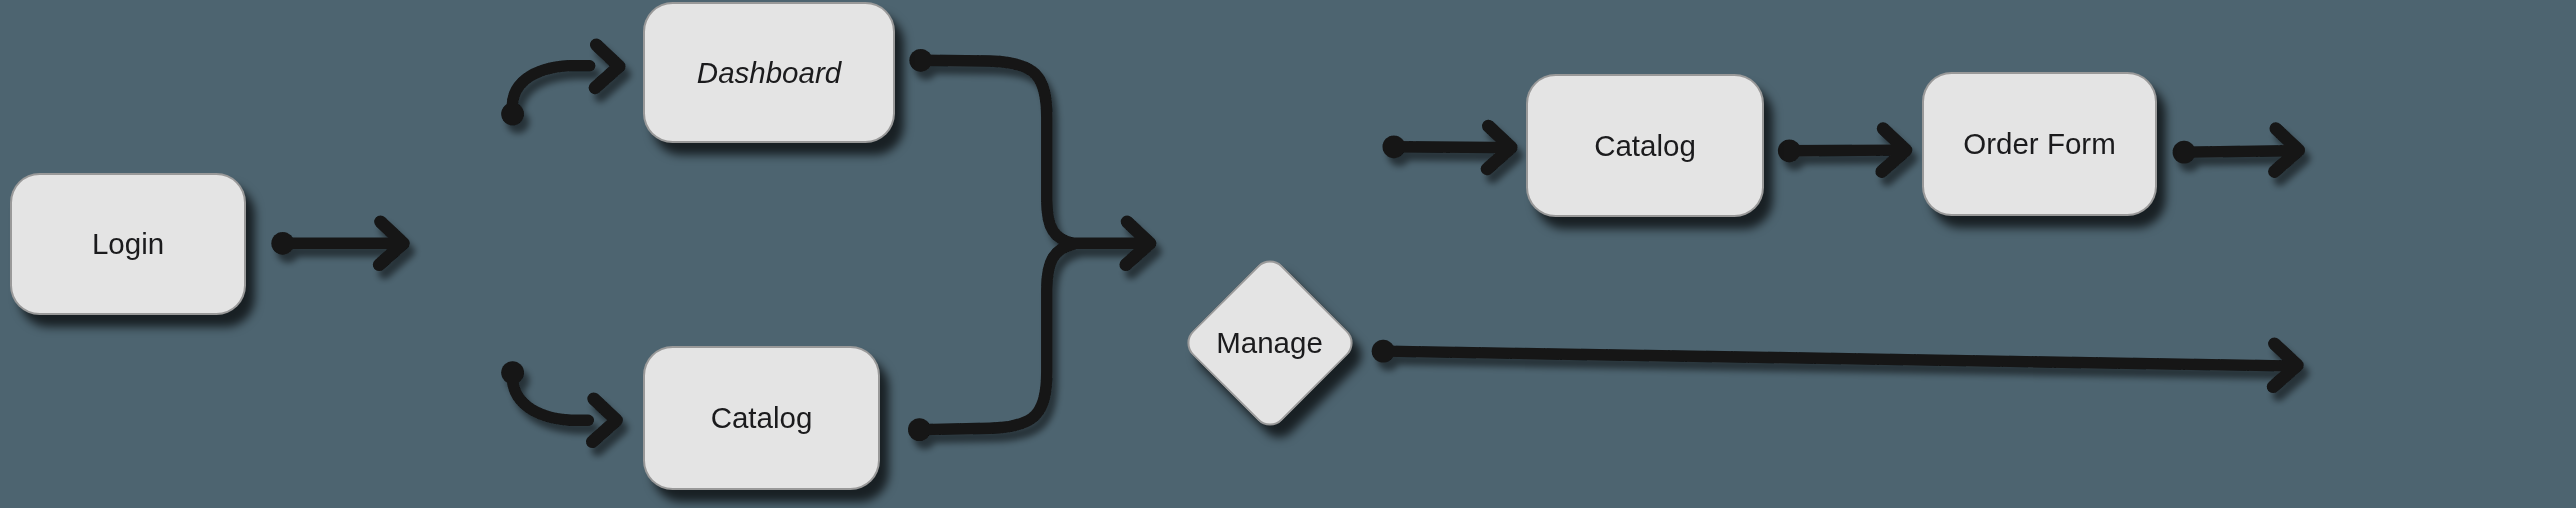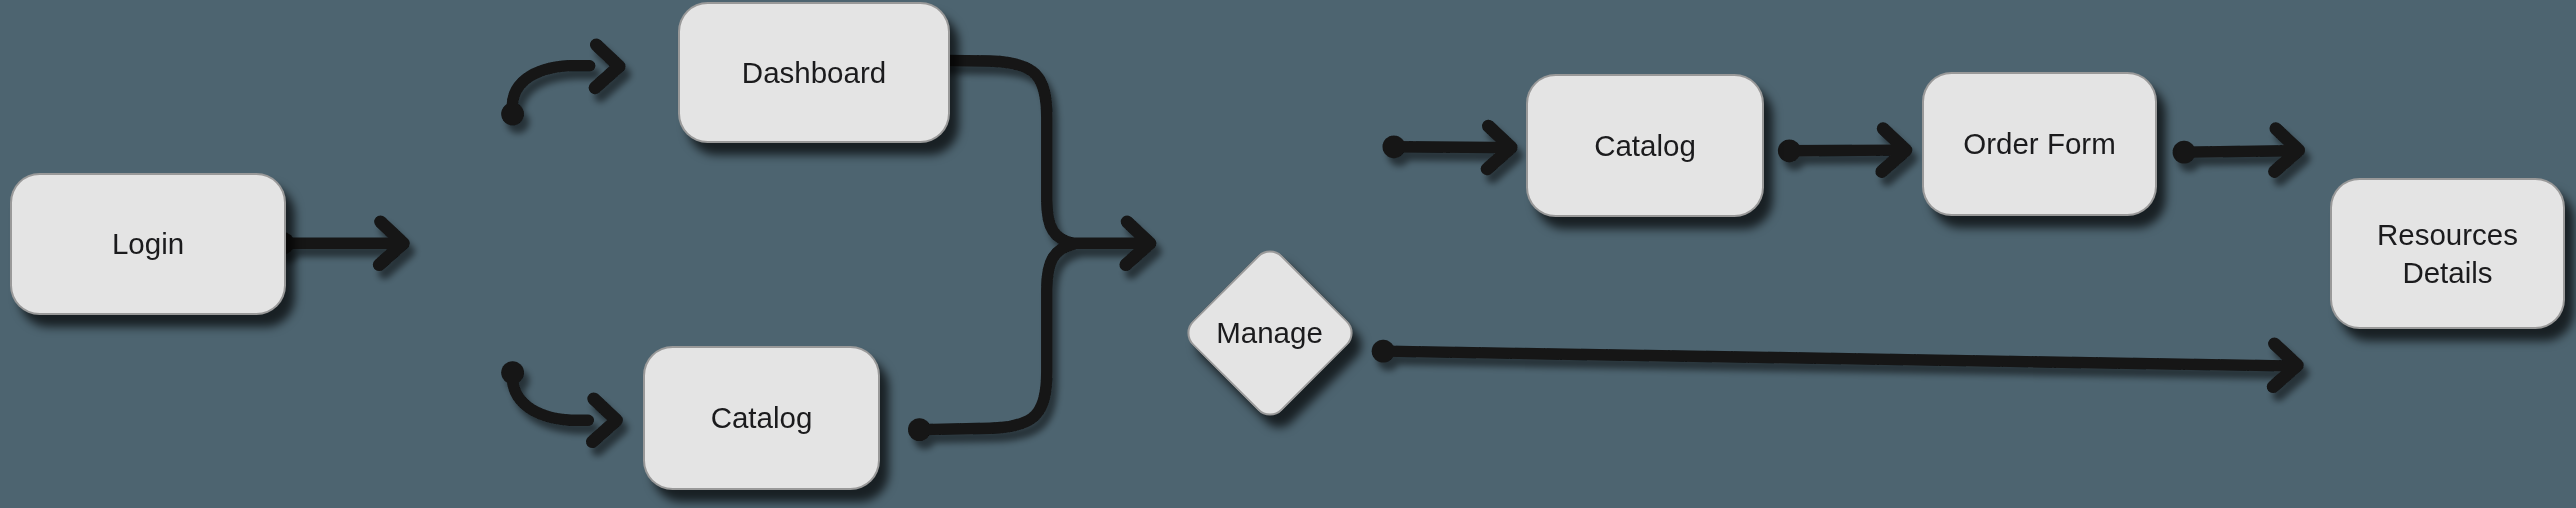--- a/index.html
+++ b/index.html
@@ -83,51 +83,47 @@
       <circle class="edge-dot" cx="3257" cy="227" r="17"></circle>
       <path class="edge-line" d="M 3257 227 L 3414 225"></path>
       <path class="arrow-v" d="M 3394 192 L 3428 224 L 3392 256"></path>
 
       <circle class="edge-dot" cx="2062" cy="524" r="17"></circle>
       <path class="edge-line" d="M 2062 524 L 3412 546"></path>
       <path class="arrow-v" d="M 3392 513 L 3426 545 L 3390 577"></path>
     </g>
   </svg>
 
-  <div class="node" style="left:10px;top:173px;width:276px;height:142px;">
+  <div class="node" style="left:10px;top:173px;width:236px;height:142px;">
     <div class="rect-shape"></div>
     <div class="node-label">Login</div>
   </div>
 
 
-  <div class="node" style="left:678px;top:2px;width:272px;height:141px;">
+  <div class="node" style="left:643px;top:2px;width:252px;height:141px;font-style:italic;">
     <div class="rect-shape"></div>
     <div class="node-label">Dashboard</div>
   </div>
 
   <div class="node" style="left:643px;top:346px;width:237px;height:144px;">
     <div class="rect-shape"></div>
     <div class="node-label">Catalog</div>
   </div>
 
 
-  <div class="node diamond" style="left:1169px;top:232px;width:201px;height:201px;">
+  <div class="node diamond" style="left:1169px;top:242px;width:201px;height:201px;">
     <div class="diamond-shape" style="width:123px;height:123px;"></div>
     <div class="node-label">Manage</div>
   </div>
 
   <div class="node" style="left:1526px;top:74px;width:238px;height:143px;">
     <div class="rect-shape"></div>
     <div class="node-label">Catalog</div>
   </div>
 
   <div class="node" style="left:1922px;top:72px;width:235px;height:144px;">
     <div class="rect-shape"></div>
     <div class="node-label">Order Form</div>
   </div>
 
-  <div class="node" style="left:2330px;top:178px;width:235px;height:151px;">
-    <div class="rect-shape"></div>
-    <div class="node-label" style="max-width:188px;">Resources Details</div>
-  </div>
 
 </div>
 
 
 </body></html>

